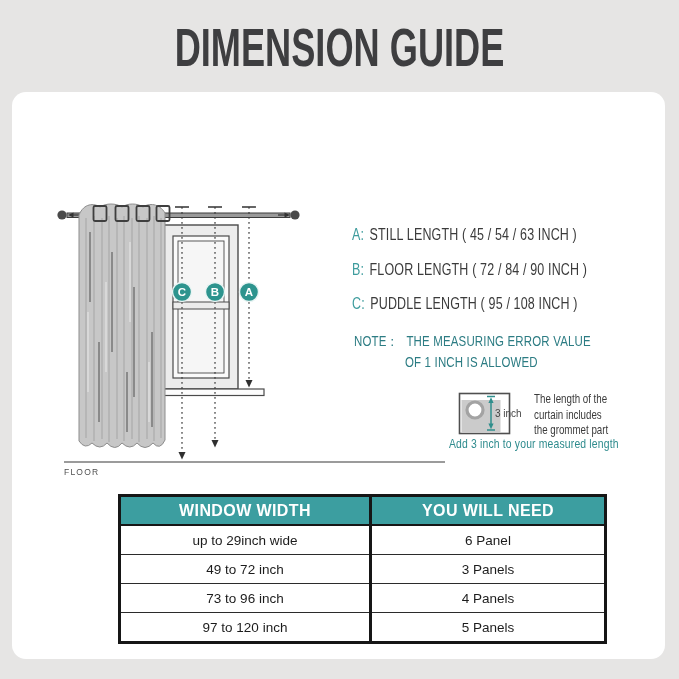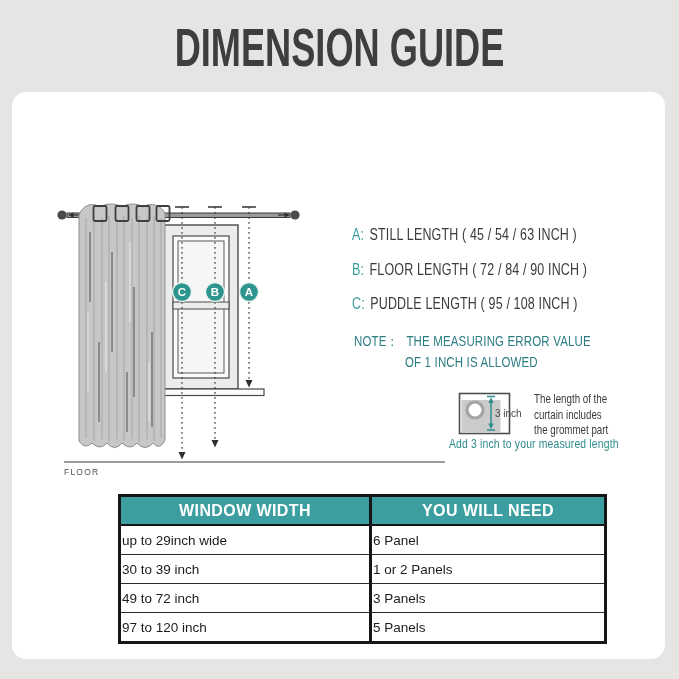--- a/index.html
+++ b/index.html
@@ -53,21 +53,21 @@
     border-collapse:collapse;table-layout:fixed;
     border:3px solid #161616;
   }
   table.size col.c1{width:251px;} table.size col.c2{width:235px;}
   table.size th{
     height:25px;background:#3c9ea0;color:#ffffff;
     font-size:16px;font-weight:bold;letter-spacing:.4px;text-align:center;
     border-bottom:2px solid #161616;
   }
   table.size td{
-    height:26px;font-size:13.5px;color:#1c1c1c;text-align:left;
+    height:26px;font-size:13.5px;color:#1c1c1c;text-align:center;
     border-top:1.5px solid #2b2b2b;background:#ffffff;
   }
   table.size th:first-child, table.size td:first-child{border-right:3px solid #161616;}
 </style>
 </head>
 <body>
 
 <div class="page-title">DIMENSION GUIDE</div>
 
 <div class="card">
@@ -197,27 +197,27 @@
         <th>WINDOW WIDTH</th>
         <th>YOU WILL NEED</th>
       </tr>
     </thead>
     <tbody>
         <tr>
           <td>up to 29inch wide</td>
           <td>6 Panel</td>
         </tr>
         <tr>
-          <td>30 to 39 inch</td>
-          <td>1 or 2 Panels</td>
-        </tr>
-        <tr>
           <td>49 to 72 inch</td>
           <td>3 Panels</td>
         </tr>
         <tr>
+          <td>73 to 96 inch</td>
+          <td>4 Panels</td>
+        </tr>
+        <tr>
           <td>97 to 120 inch</td>
           <td>5 Panels</td>
         </tr>
       </tbody>
   </table>
 
 </div>
 
 </body></html>

